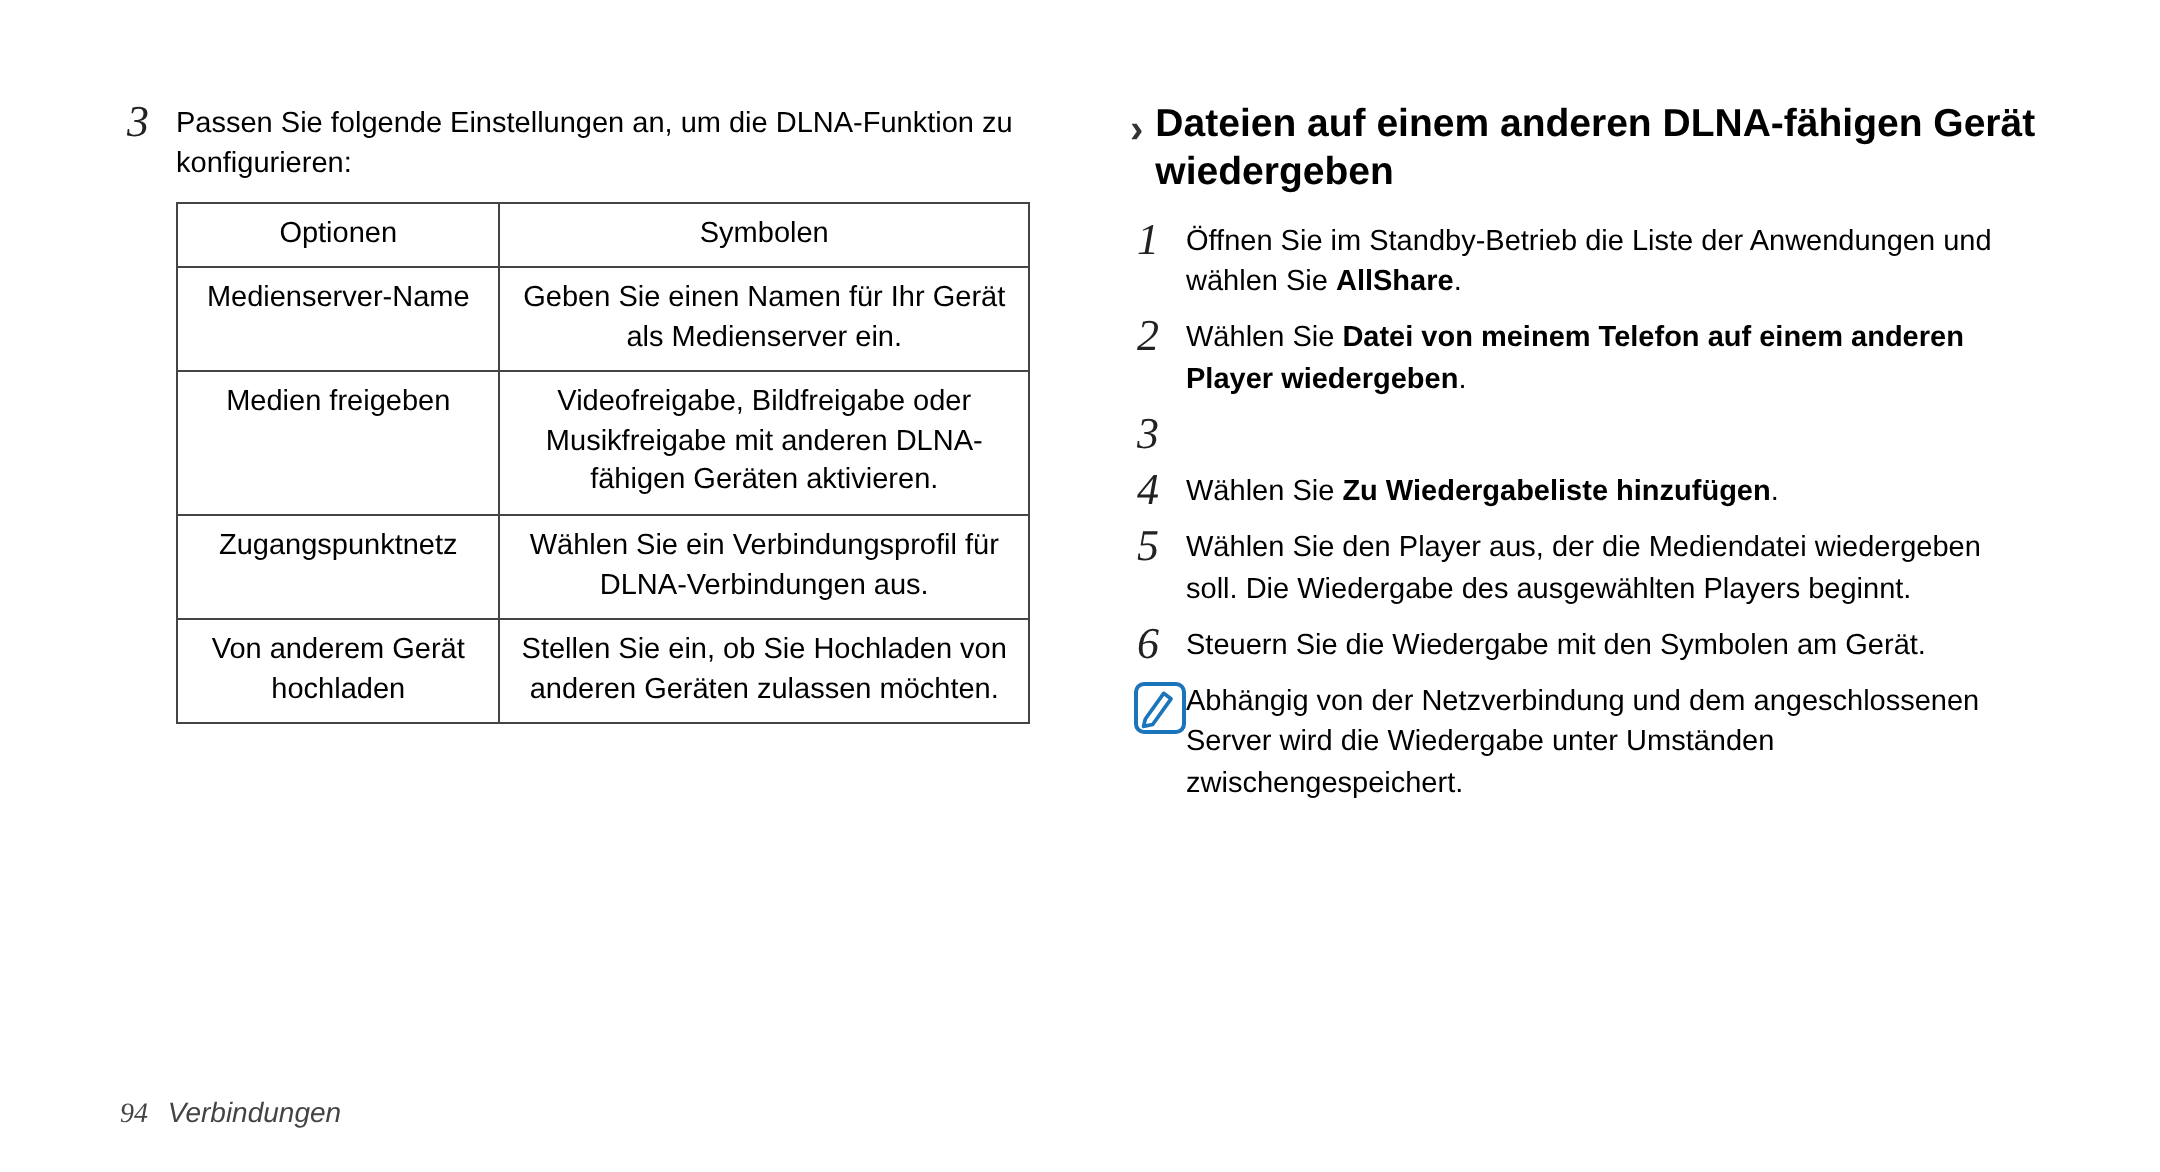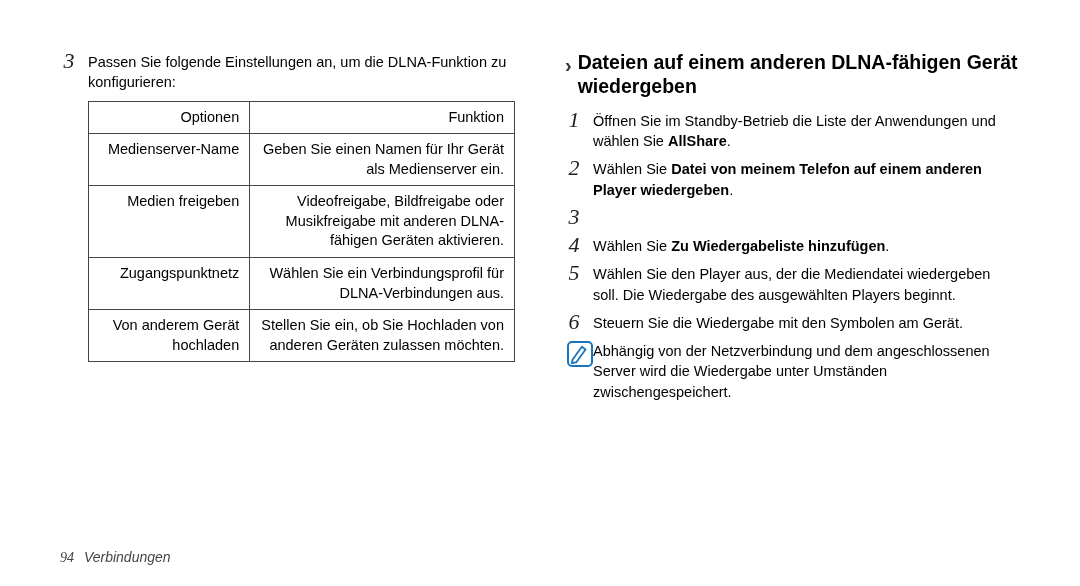--- a/index.html
+++ b/index.html
@@ -44,21 +44,21 @@
     width: 100%;
     border-collapse: collapse;
     margin-top: 8px;
     margin-left: 28px;
     width: calc(100% - 28px);
     font-size: 14.5px;
   }
   th, td {
     border: 1px solid #444;
     padding: 6px 10px;
-    text-align: right;
+    text-align: center;
     vertical-align: top;
     line-height: 1.35;
   }
   th {
     font-weight: 400;
     background: #fff;
   }
   .heading-row {
     display: flex;
     gap: 6px;
@@ -117,21 +117,21 @@
   <div class="col">
     <div class="step">
       <div class="step-num">3</div>
       <div class="step-body">Passen Sie folgende Einstellungen an, um die DLNA-Funktion zu konfigurieren:</div>
     </div>
 
     <table>
       <thead>
         <tr>
           <th>Optionen</th>
-          <th>Funktion</th>
+          <th>Symbolen</th>
         </tr>
       </thead>
       <tbody>
         <tr>
           <td>Medienserver-Name</td>
           <td>Geben Sie einen Namen für Ihr Gerät als Medienserver ein.</td>
         </tr>
         <tr>
           <td>Medien freigeben</td>
           <td>Videofreigabe, Bildfreigabe oder Musikfreigabe mit anderen DLNA-fähigen Geräten aktivieren.</td>

